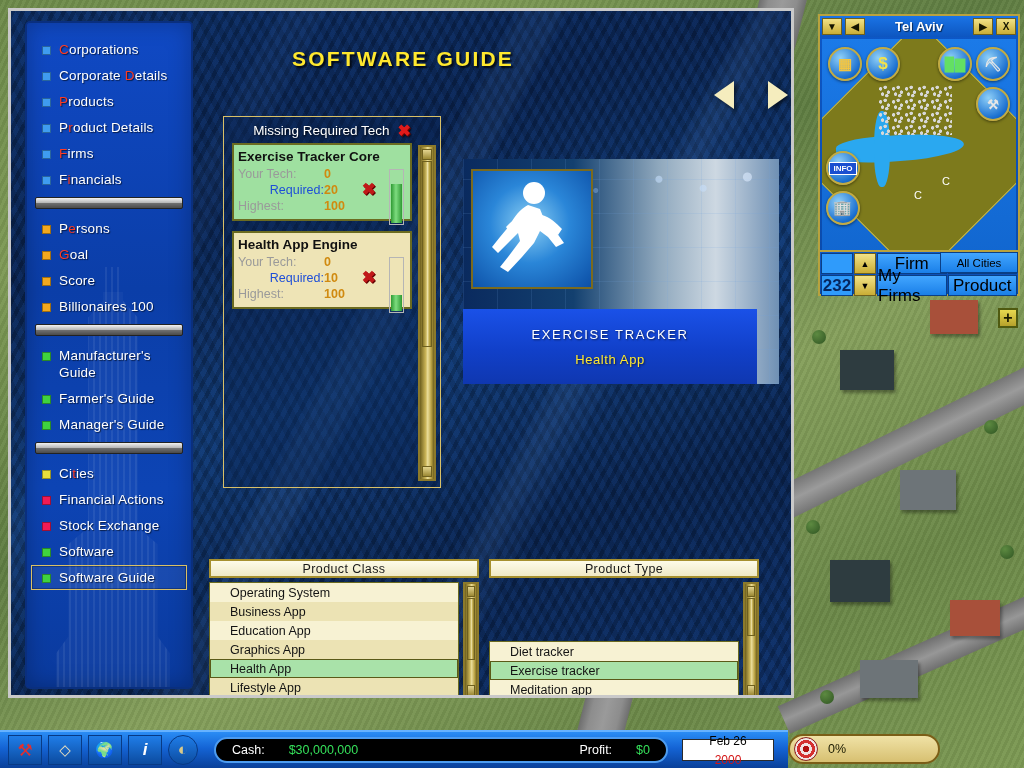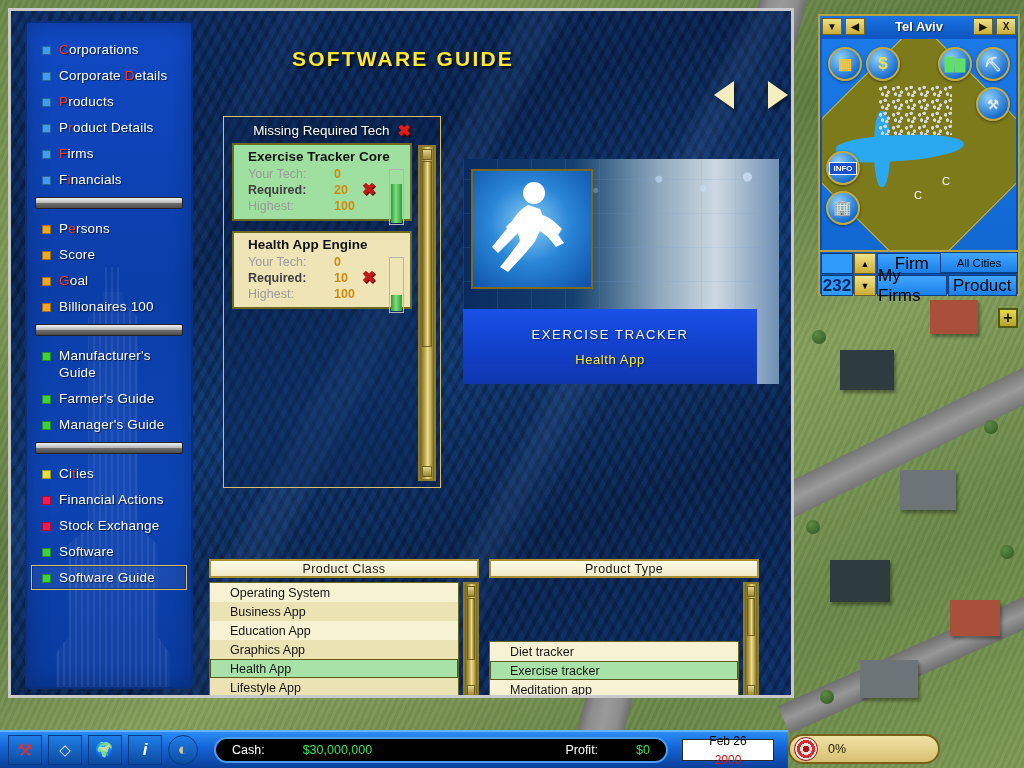--- a/index.html
+++ b/index.html
@@ -134,32 +134,32 @@
     display: flex; align-items: center; justify-content: center; gap: 8px;
     height: 26px; color: #ffffff; font-size: 13.5px;
     text-shadow: 1px 1px 2px rgba(0,0,0,0.8);
   }
   .xbtn {
     color: #e01b1b; font-size: 16px; font-weight: bold; cursor: pointer;
     text-shadow: 1px 1px 0 #6d0000, 2px 2px 2px rgba(0,0,0,0.6);
   }
   .tech-card {
     position: relative; margin: 0 28px 10px 8px;
-    border: 2px solid #6b6b20; padding: 4px 6px 5px 14px;
+    border: 2px solid #6b6b20; padding: 4px 6px 5px 4px;
   }
   .tech-card.c-green { background: #9fe0a0; }
   .tech-card.c-cream { background: #eee4b6; }
   .tech-card .tname {
     color: #111; font-size: 13.5px; font-weight: bold; margin-bottom: 2px;
   }
   .tech-row { display: flex; align-items: baseline; font-size: 12.5px; line-height: 16px; }
   .tech-row .lab { width: 86px; }
   .tech-row .val { color: #d08a10; font-weight: bold; }
   .lab-dim { color: #9a9a9a; }
-  .lab-req { color: #404040; font-weight: bold; }
+  .lab-req { color: #1d4ed8; font-weight: normal; text-align: right; }
   .tech-x {
     position: absolute; right: 34px; top: 34px;
     color: #c11818; font-size: 17px; font-weight: bold;
     text-shadow: 1px 1px 0 #5d0000;
   }
   .tech-gauge {
     position: absolute; right: 6px; top: 24px; width: 15px; height: 56px;
     border: 1px solid #b5b5b5; background: transparent;
   }
   .tech-gauge i {
@@ -329,21 +329,21 @@
   }
   .sb-icon {
     width: 34px; height: 30px; flex: 0 0 auto; cursor: pointer;
     border: 1px solid #083a85;
     display: flex; align-items: center; justify-content: center;
     background: linear-gradient(180deg,#1f7de8,#0c4b9f);
   }
   #money-box {
     flex: 1; height: 26px; margin-left: 10px;
     background: #000; border: 2px solid #4d9cf0; border-radius: 13px;
-    display: flex; align-items: center; padding: 0 16px; gap: 38px;
+    display: flex; align-items: center; padding: 0 16px; gap: 24px;
   }
   #money-box .lbl { color: #fff; font-size: 12.5px; }
   #money-box .amt { color: #35e05a; font-size: 12.5px; }
   #money-box .spacer { flex: 1; }
   #date-box {
     width: 92px; height: 22px; margin-left: 8px; margin-right: 6px;
     background: #fff; border: 1px solid #2a2a2a;
     display: flex; align-items: center; justify-content: center; gap: 5px;
     font-size: 12px;
     flex-direction: column;
@@ -413,25 +413,25 @@
           <span class="bullet" style="background: rgb(63, 156, 240);"></span>
           <span class="mlabel">F<span class="hk">i</span>nancials</span>
         </div>
         <div class="menu-sep"></div>
         <div class="menu-item">
           <span class="bullet" style="background: rgb(242, 168, 30);"></span>
           <span class="mlabel">P<span class="hk">e</span>rsons</span>
         </div>
         <div class="menu-item">
           <span class="bullet" style="background: rgb(242, 168, 30);"></span>
+          <span class="mlabel"><span class="hk">G</span>oal</span>
+        </div>
+        <div class="menu-item">
+          <span class="bullet" style="background: rgb(242, 168, 30);"></span>
           <span class="mlabel">Score</span>
-        </div>
-        <div class="menu-item">
-          <span class="bullet" style="background: rgb(242, 168, 30);"></span>
-          <span class="mlabel"><span class="hk">G</span>oal</span>
         </div>
         <div class="menu-item">
           <span class="bullet" style="background: rgb(242, 168, 30);"></span>
           <span class="mlabel">Billionaires 100</span>
         </div>
         <div class="menu-sep"></div>
         <div class="menu-item">
           <span class="bullet" style="background: rgb(63, 210, 63);"></span>
           <span class="mlabel">Manufacturer's Guide</span>
         </div>

